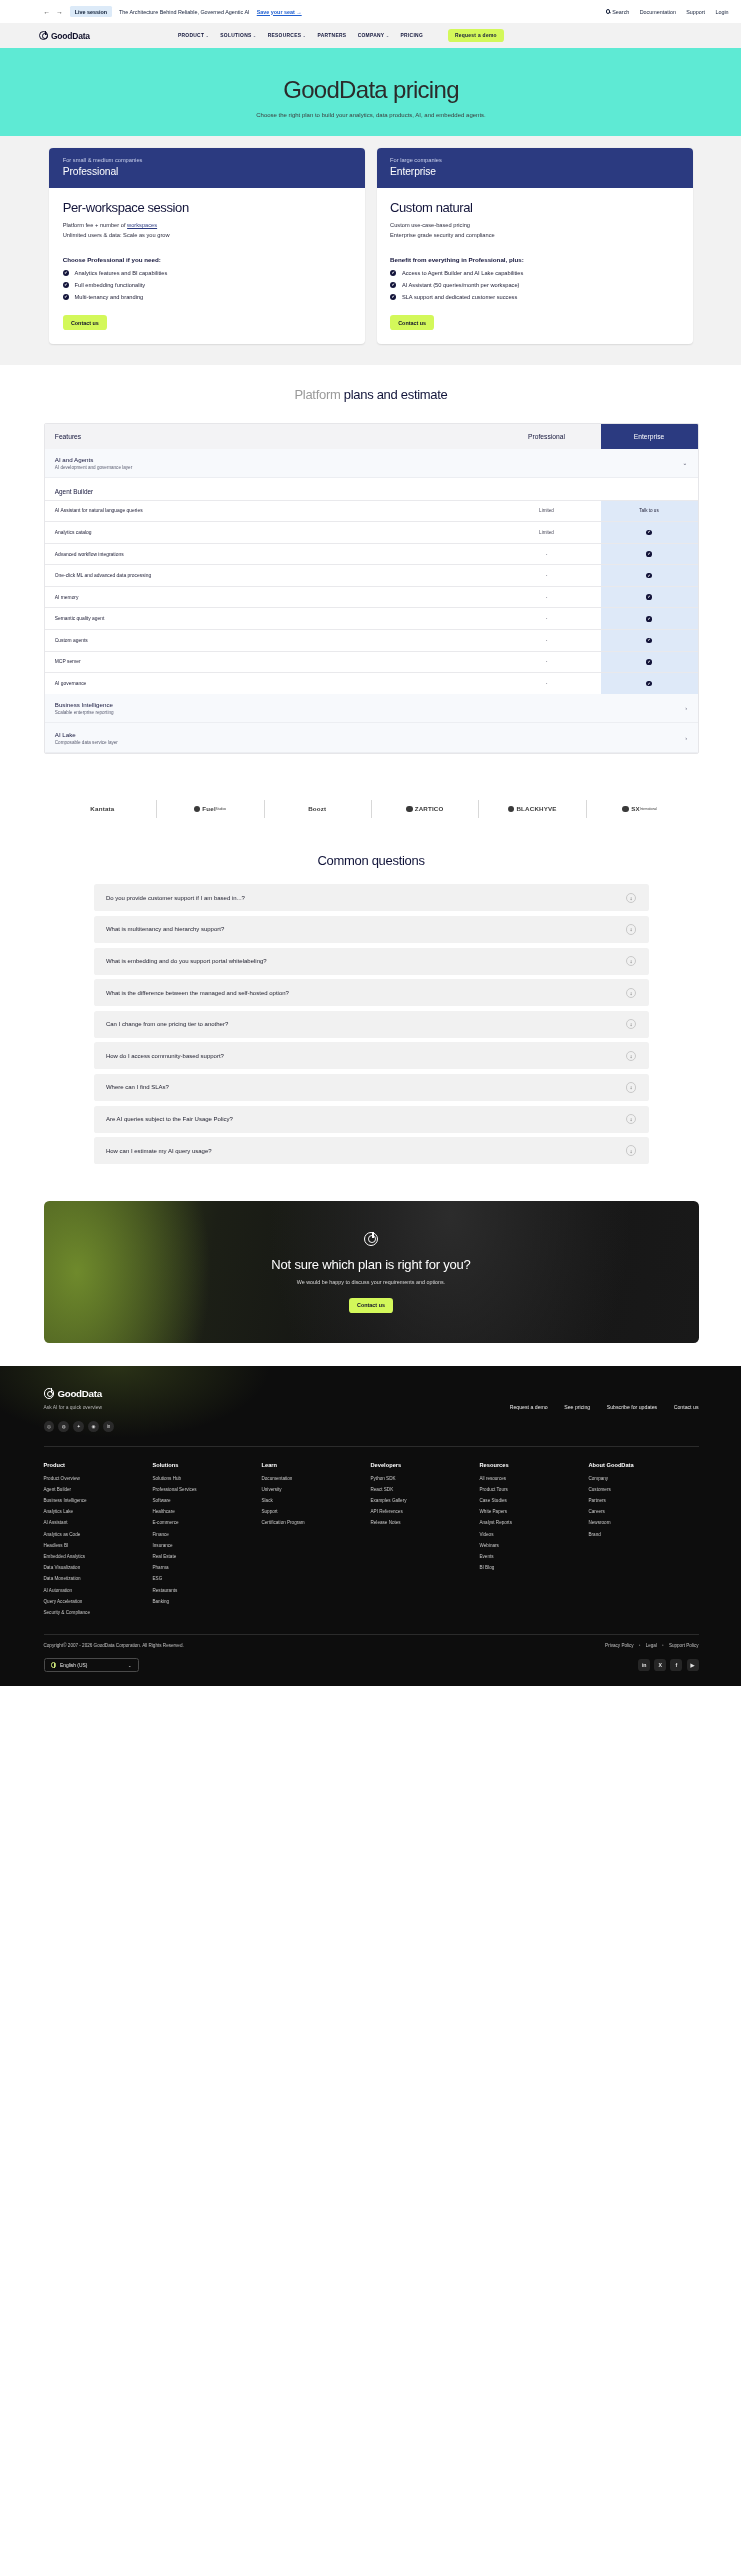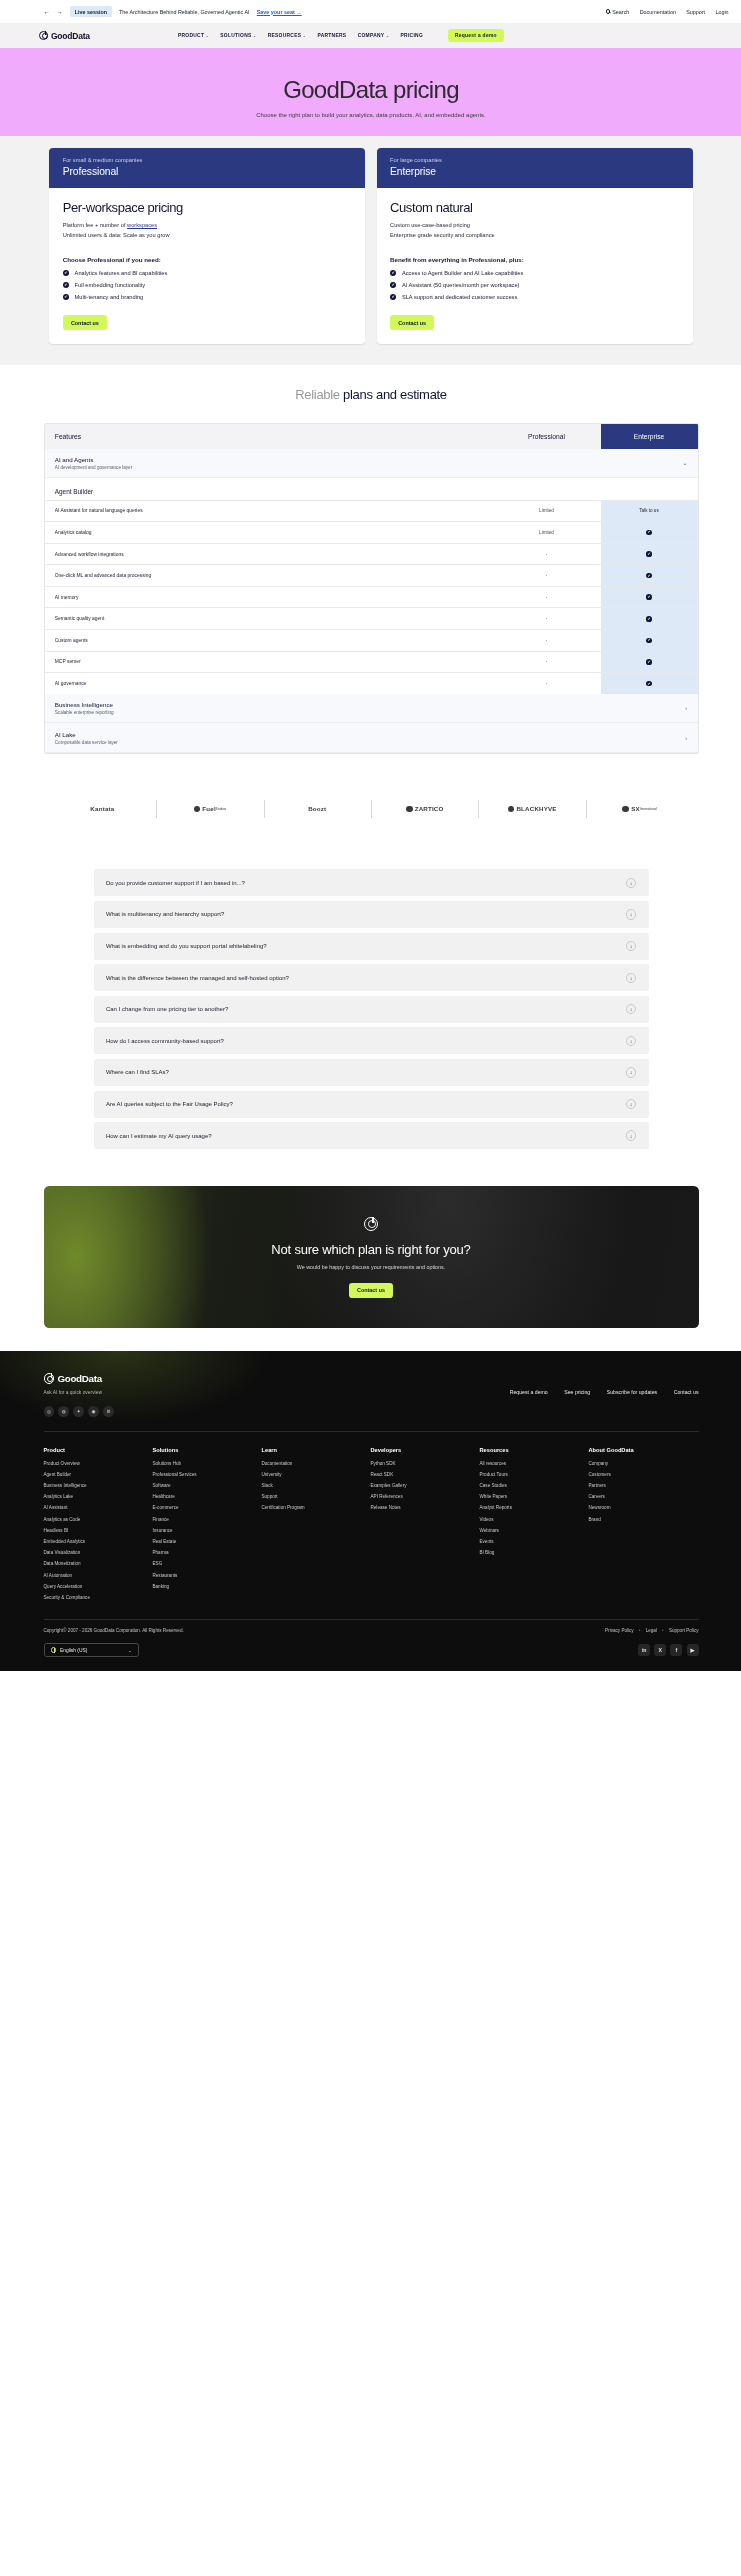--- a/index.html
+++ b/index.html
@@ -42,21 +42,21 @@
   .logo-mark::before { content:""; position:absolute; left:5.2px; top:-0.5px; width:1px; height:4.1px; background:#10102a; }
   .nav-links { display: flex; gap: 11.3px; margin-left: 88px; align-items:center;}
   .nav-links a { font-size: 4.9px; font-weight: 700; letter-spacing: 0.3px; color: #11143a; display:flex; align-items:center; gap:1.5px;}
   .caret { font-size: 3.6px; opacity: .8; }
   .btn-demo {
     margin-left: 13.4px; background: #d3f85a; color: #10102a; font-size: 4.9px; font-weight: 700;
     padding: 4.1px 7.2px; border-radius: 3.1px; letter-spacing: 0.1px;
   }
 
   
-  .hero { background: #f0abfc; text-align: center; padding: 28px 0 17.5px; }
+  .hero { background: #5eead4; text-align: center; padding: 28px 0 17.5px; }
   .hero h1 { font-size: 24px; font-weight: 400; letter-spacing: -0.7px; color: #2b2b2b; }
   .hero p { margin-top: 8.2px; font-size: 6px; color: #3c3c3c; }
 
   
   .cards-wrap { background: #f2f2f2; padding: 12.4px 0 21.6px; display: flex; justify-content: center; gap: 11.3px; }
   .card {
     width: 316px; background: #fff; border-radius: 4.1px; overflow: hidden;
     box-shadow: 0 0.5px 1.5px rgba(0,0,0,.10);
   }
   .card-head { background: #2b3a80; color: #fff; padding: 9.3px 13.4px 10.3px; }
@@ -242,21 +242,21 @@
 </section>
 
 <section class="cards-wrap">
 
   <div class="card">
     <div class="card-head">
       <div class="card-eyebrow">For small &amp; medium companies</div>
       <div class="card-plan">Professional</div>
     </div>
     <div class="card-body">
-      <div class="card-price">Per-workspace pricing</div>
+      <div class="card-price">Per-workspace session</div>
       <div class="card-sub">
         <div><span>Platform fee + number of </span><a>workspaces</a></div>
         <div>Unlimited users &amp; data: Scale as you grow</div>
       </div>
       <div class="card-needs">Choose Professional if you need:</div>
       <div class="feat-list">
         <div class="feat">
             <span class="tick">✔</span>
             <span>Analytics features and BI capabilities</span>
           </div>
@@ -299,21 +299,21 @@
             <span>SLA support and dedicated customer success</span>
           </div>
       </div>
       <a class="btn-contact">Contact us</a>
     </div>
   </div>
 
 </section>
 
 <section class="compare">
-  <h2><span class="muted">Reliable</span><span> plans and estimate</span></h2>
+  <h2><span class="muted">Platform</span><span> plans and estimate</span></h2>
 
   <div class="table">
     <div class="thead">
       <div class="th-feat">Features</div>
       <div class="th-pro">Professional</div>
       <div class="th-ent">Enterprise</div>
     </div>
 
     <div class="group-row">
       <div>
@@ -428,20 +428,21 @@
       </div>
     <div class="logo-item">
         <span class="glyph-circle"></span>
         <span>SX</span>
         <span class="tiny">International</span>
       </div>
   </div>
 </section>
 
 <section class="faq">
+  <h2>Common questions</h2>
   <div class="faq-list">
     <div class="faq-item">
         <span class="faq-q">Do you provide customer support if I am based in...?</span>
         <span class="faq-arrow">↓</span>
       </div>
     <div class="faq-item">
         <span class="faq-q">What is multitenancy and hierarchy support?</span>
         <span class="faq-arrow">↓</span>
       </div>
     <div class="faq-item">

